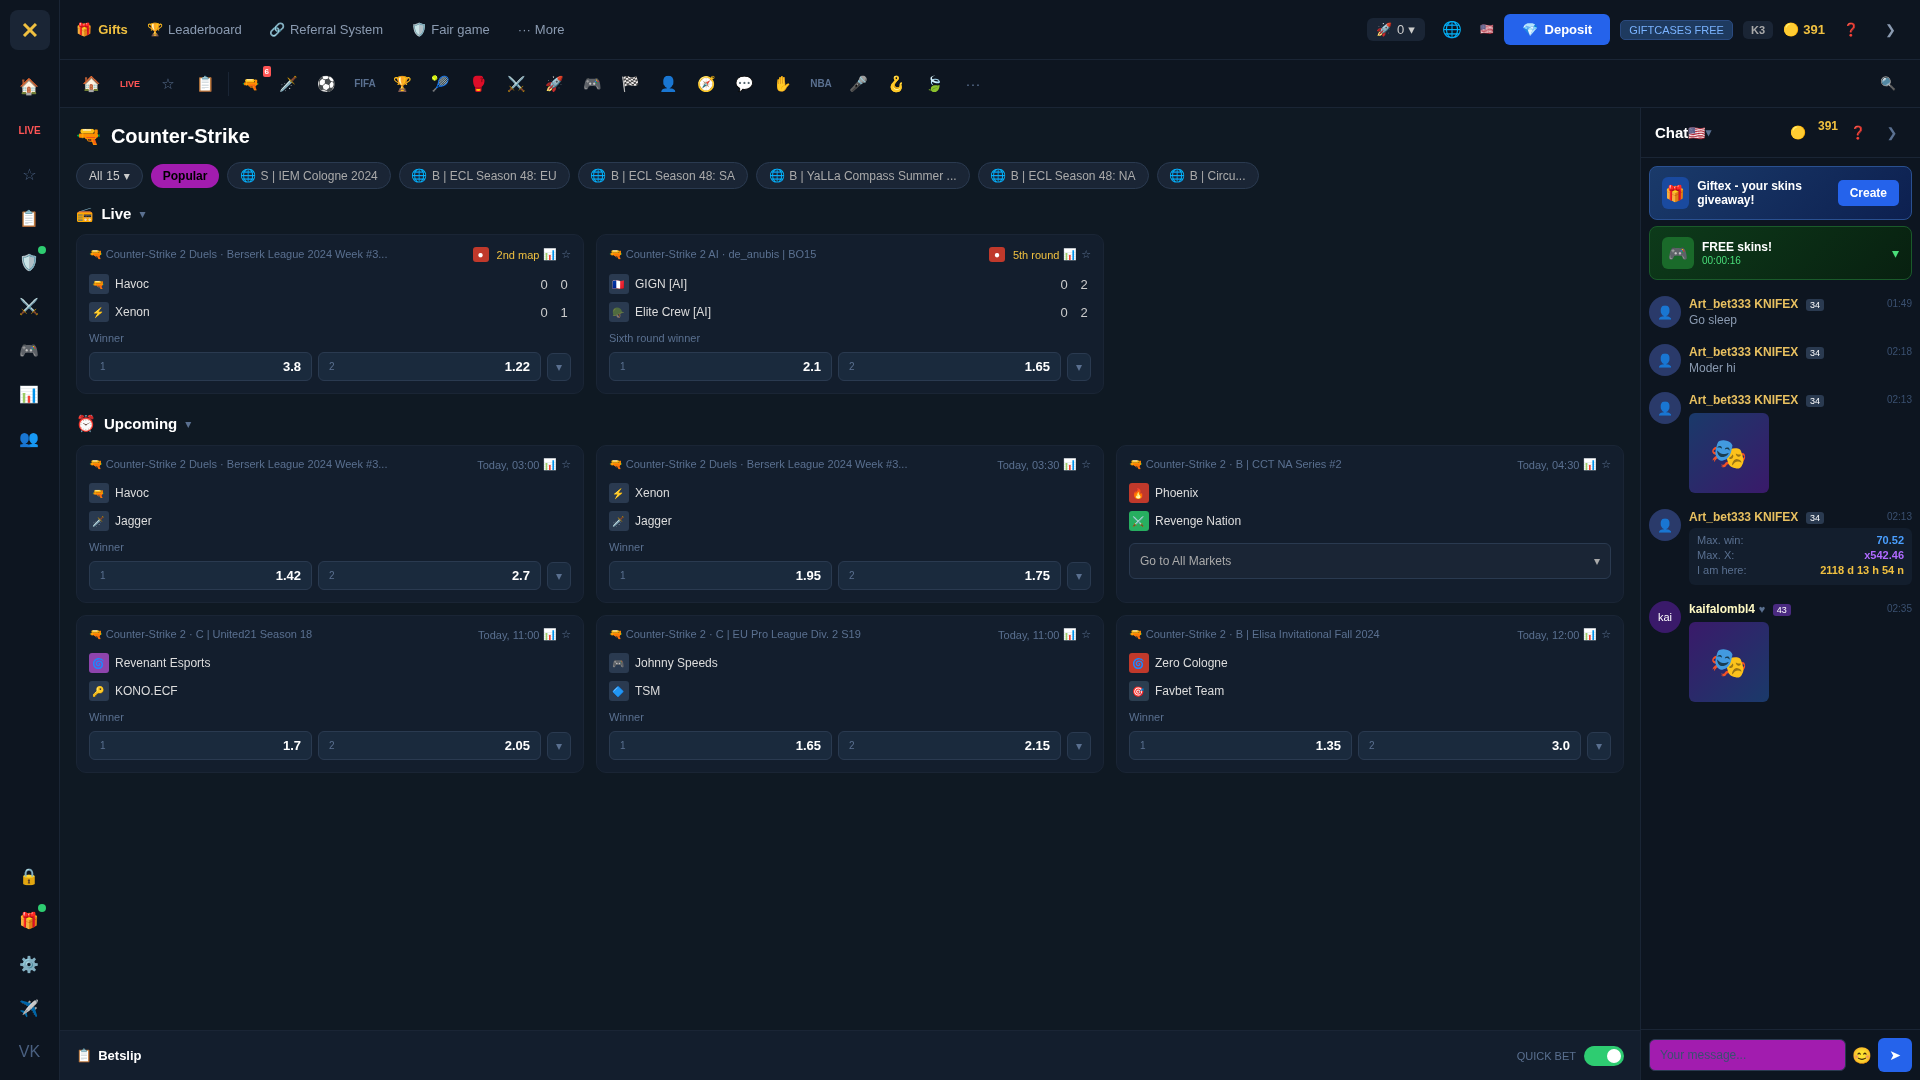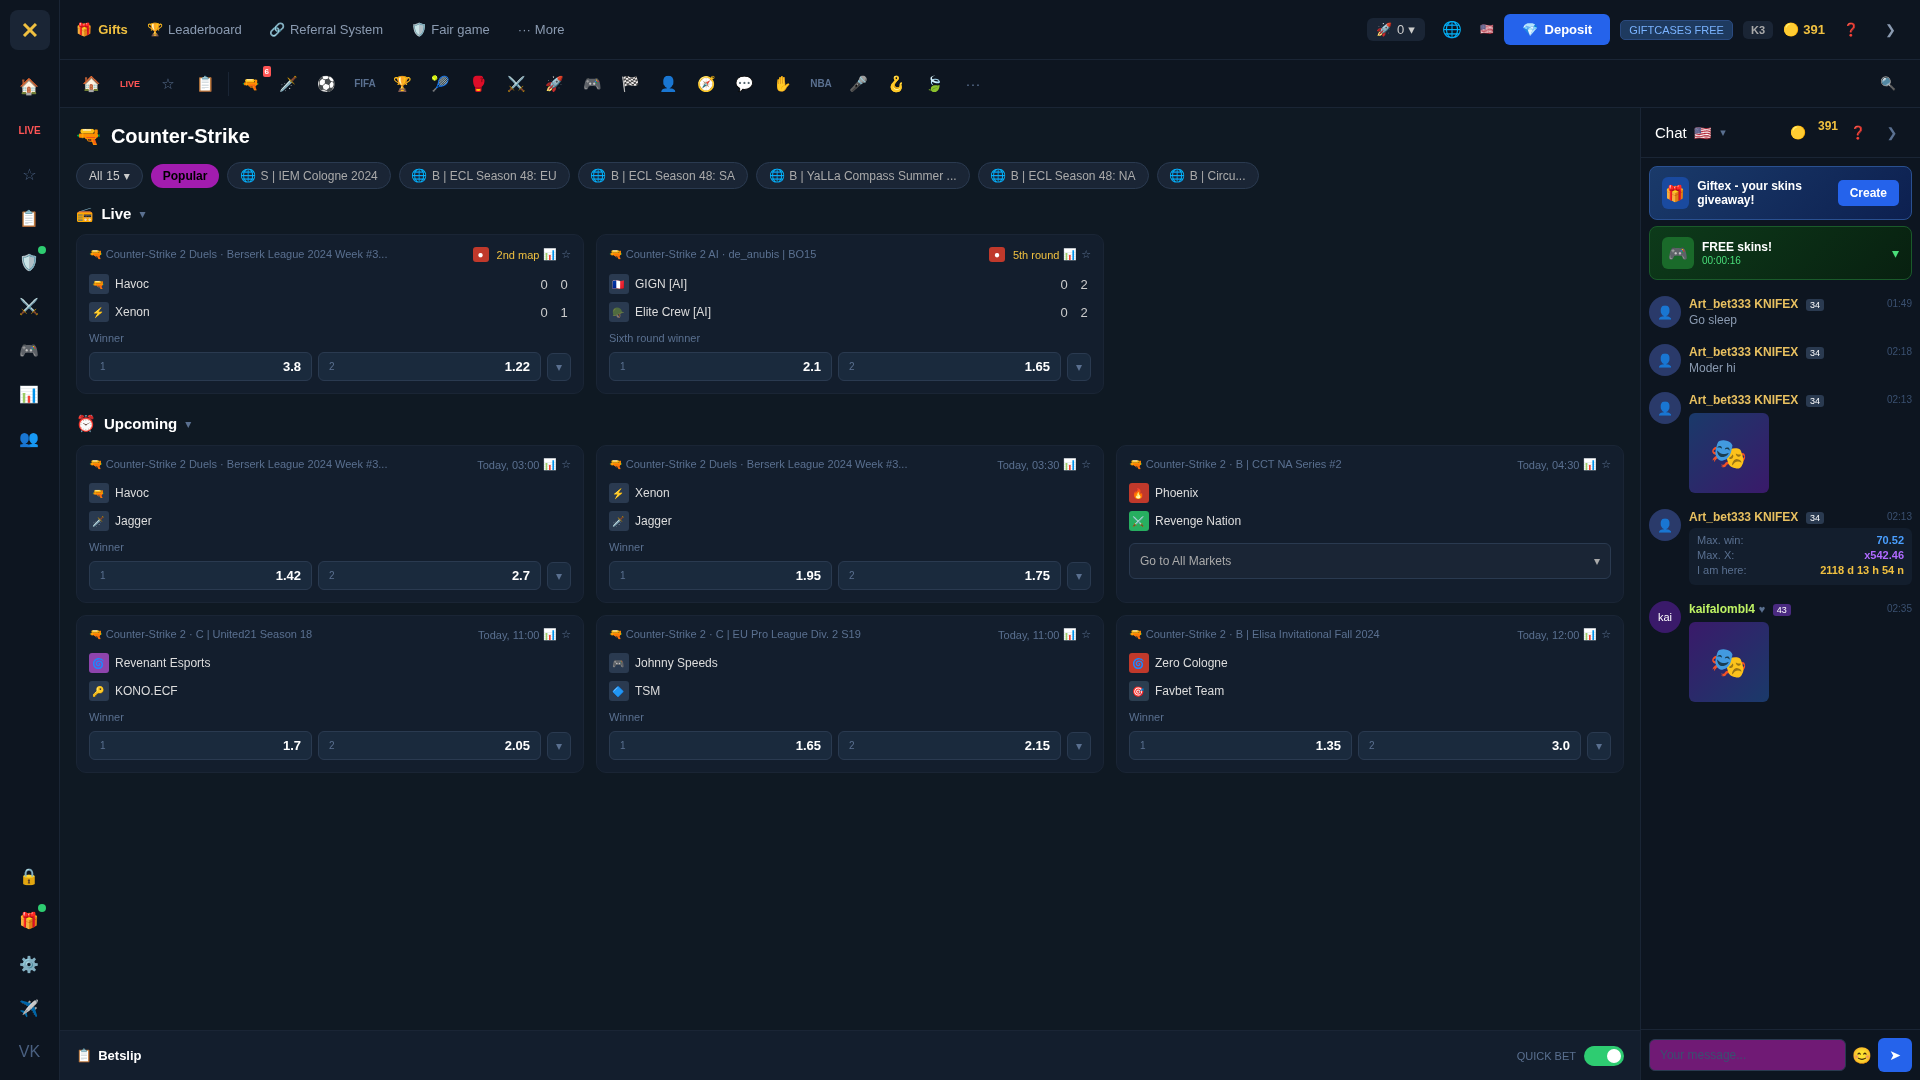--- a/index.html
+++ b/index.html
@@ -276,22 +276,22 @@
       display: flex;
       flex-direction: column;
     }
     .chat-header {
       display: flex; align-items: center; justify-content: space-between;
       padding: 0 14px;
       height: 50px;
       border-bottom: 1px solid #1a2535;
     }
     .chat-title {
-      display: flex; align-items: center; gap: 8px;
-      font-size: 15px; font-weight: 400; color: #fff;
+      display: flex; align-items: center; 
+      font-size: 15px; font-weight: 700; color: #fff;
     }
     .chat-flag { font-size: 14px; }
     .chat-header-actions { display: flex; gap: 6px; }
     .chat-header-btn {
       width: 28px; height: 28px; display: flex; align-items: center;
       justify-content: center; color: #5a7090; cursor: pointer; border-radius: 4px;
       font-size: 13px;
     }
 
     
@@ -365,21 +365,21 @@
     .chat-stat-value.blue { color: #4a9fff; }
     .chat-stat-value.purple { color: #b06aff; }
     .chat-stat-value.gold { color: #f0c040; }
 
     
     .chat-input-area {
       padding: 8px; border-top: 1px solid #1a2535;
       display: flex; align-items: center; gap: 6px;
     }
     .chat-input {
-      flex: 1; background: #701a75; border: 1px solid #2a3a50;
+      flex: 1; background: #a21caf; border: 1px solid #2a3a50;
       border-radius: 6px; padding: 8px 10px; color: #ccc;
       font-size: 12px; outline: none;
     }
     .chat-input::placeholder { color: #3a5070; }
     .chat-send-btn {
       width: 34px; height: 34px; background: #2563eb;
       border: none; border-radius: 6px; cursor: pointer;
       display: flex; align-items: center; justify-content: center;
       color: #fff; font-size: 14px;
     }
@@ -1021,21 +1021,21 @@
               </div>
             </div>
           </div>
         </div>
 
         <div class="chat-msg">
           <div class="chat-avatar" style="background:#3a1a6a;font-size:11px;">kai</div>
           <div class="chat-msg-content">
             <div class="chat-msg-header">
               <div>
-                <span class="chat-username" style="color:#bef264;">kaifalombl4</span>
+                <span class="chat-username" style="color:#fef9c3;">kaifalombl4</span>
                 <span style="color:#5a7090;font-size:11px;"> ♥</span>
                 <span class="chat-rank-badge" style="background:#4a2a80;">43</span>
               </div>
               <span class="chat-time">02:35</span>
             </div>
             <div class="chat-image" style="background:linear-gradient(135deg,#3a1a6a,#1a3a6a);">🎭</div>
           </div>
         </div>
 
       </div>

